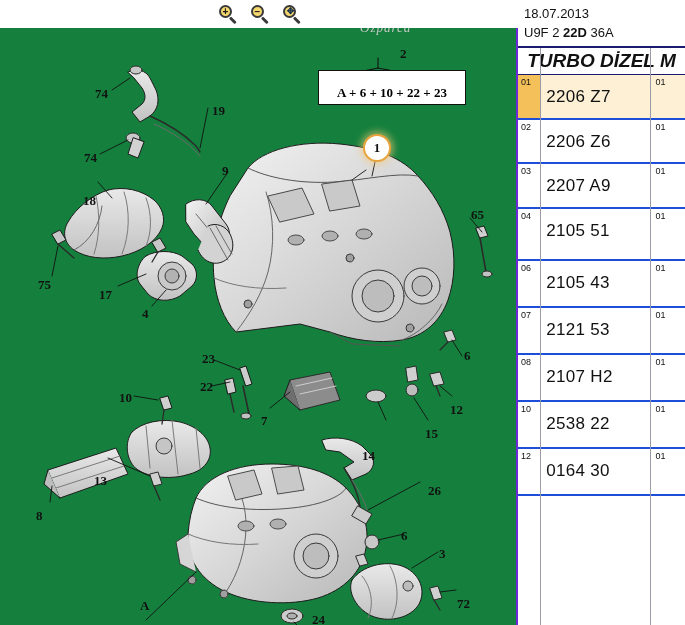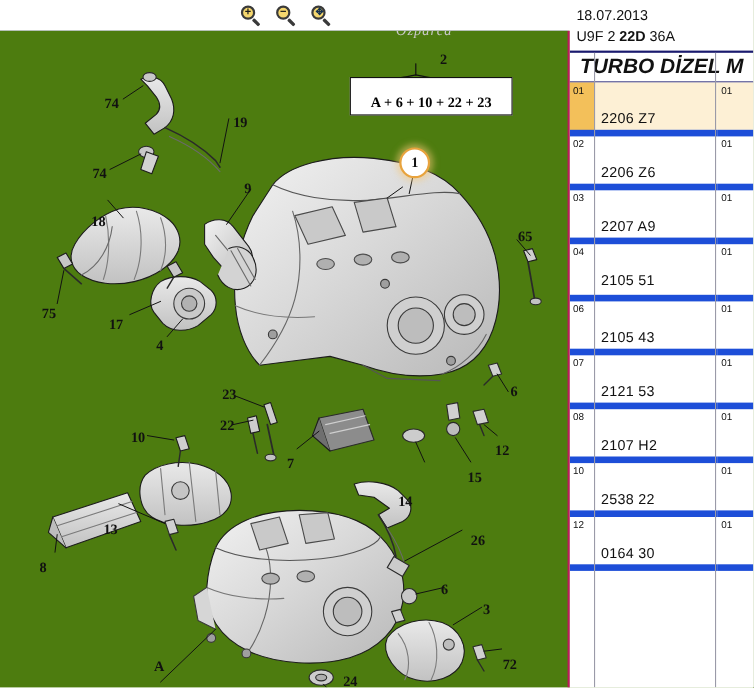--- a/index.html
+++ b/index.html
@@ -96,22 +96,22 @@
     font-weight: bold;
   }
 
   
   .diagram-panel {
     position: absolute;
     left: 0;
     top: 28px;
     width: 516px;
     height: 597px;
-    background: #4d7c0f;
-    border-right: 2px solid #be185d;
+    background: #15803d;
+    border-right: 2px solid #6d28d9;
     overflow: hidden;
   }
   .diagram-panel svg {
     display: block;
   }
   .watermark {
     position: absolute;
     left: 360px;
     top: -8px;
     font-family: "Liberation Serif", serif;
@@ -194,38 +194,38 @@
     border-bottom: 1px solid #1a1a6e;
     overflow: hidden;
     white-space: nowrap;
   }
   .dp-table {
     width: 100%;
     border-collapse: collapse;
     table-layout: fixed;
   }
   .dp-table td {
-    border-bottom: 6px solid #1d4ed8;
+    border-bottom: 2px solid #1d4ed8;
     font-size: 11px;
     color: #111;
     vertical-align: top;
     padding: 0;
     margin-left: 16px;
   }
   .col-idx { width: 22px; }
   .col-ref { width: 110px; }
   .col-qty { width: 33px; }
   .cell-idx {
     font-size: 9px;
     padding: 2px 0 0 3px;
     height: 100%;
   }
   .cell-ref {
-    font-size: 13px;
-    padding: 25px 0 3px 6px;
+    font-size: 17px;
+    padding: 12px 0 3px 6px;
     letter-spacing: 0.3px;
   }
   .cell-qty {
     font-size: 9px;
     padding: 2px 0 0 4px;
   }
   .dp-table tr.selected td {
     background: #fdf0d5;
   }
   .dp-table tr.selected td.cell-idx-wrap {

